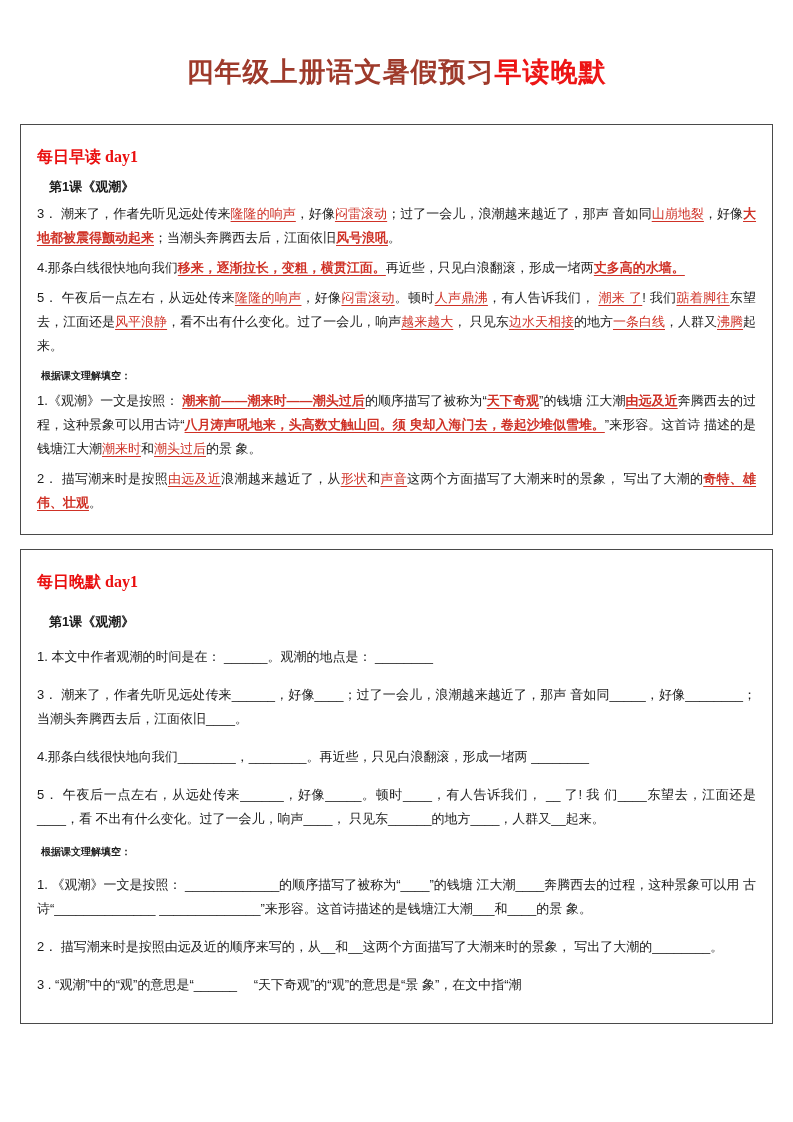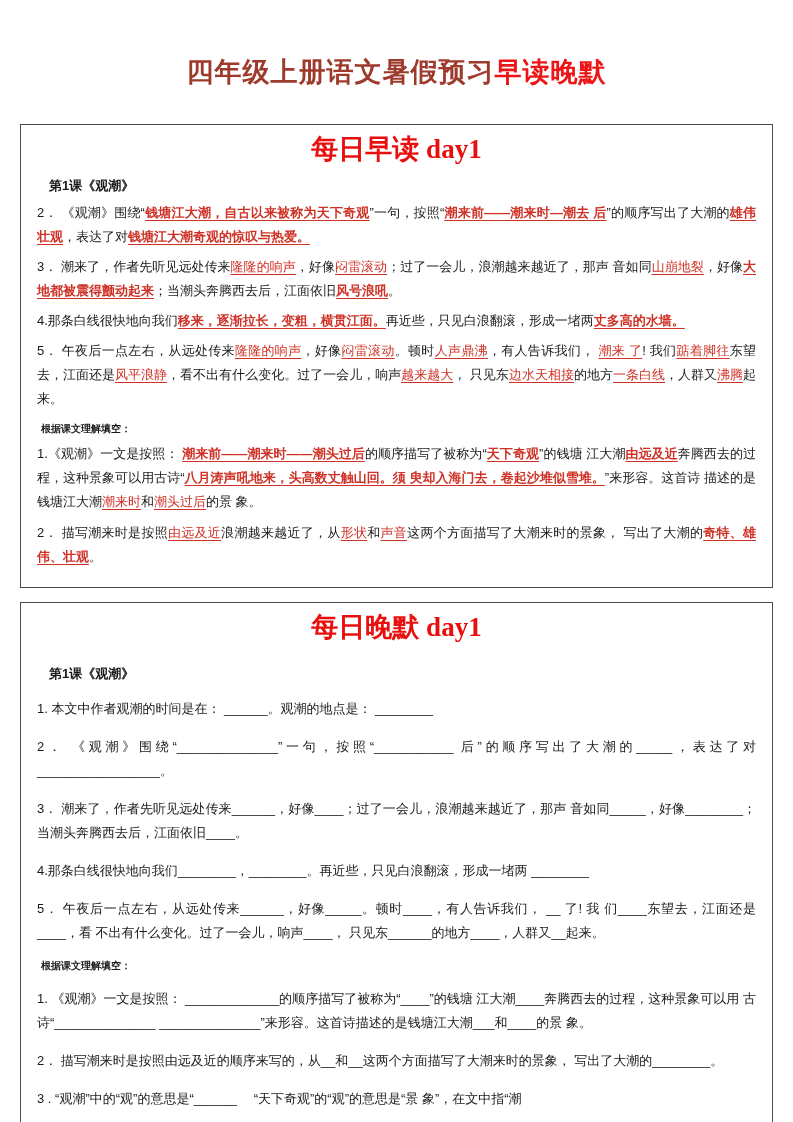--- a/index.html
+++ b/index.html
@@ -14,22 +14,22 @@
   .page-title {
     text-align:center; font-size:27px; font-weight:bold;
     color:var(--title-prefix,#9e3a2b); letter-spacing:1px; margin-bottom:34px;
   }
   .page-title .hl { color:var(--title-highlight,#ed1515); }
   .box {
     border:1.5px solid var(--border,#4a4a4a);
     margin:0 20px 14px; padding:6px 16px 12px;
   }
   .section-header {
-    text-align:center; color:var(--section-header,#ea0f0f);
-    font-size:27px; font-weight:bold; margin:0 0 6px;
+    color:var(--section-header,#ea0f0f);
+    font-size:16px; font-weight:bold; margin:16px 0 6px;
     font-family:"Liberation Serif","DejaVu Serif",serif;
   }
   .lesson-title { font-size:13px; font-weight:bold; margin:10px 12px 6px; }
   .para { font-size:13px; line-height:1.85; text-align:justify; margin:6px 0; }
   .evening .para { margin:14px 0; }
   .evening .lesson-title { margin-top:20px; margin-bottom:10px; }
   .fill-header { font-size:10px; font-weight:bold; margin:11px 4px 4px; }
   .a, .ab {
     color:var(--answer,#cf3126);
     text-decoration:underline;
@@ -44,36 +44,34 @@
 <div class="page">
 
   <h1 class="page-title">
     <span>四年级上册语文暑假预习</span><span class="hl">早读晚默</span>
   </h1>
 
   <section class="box morning">
     <h2 class="section-header">每日早读 day1</h2>
     <h3 class="lesson-title">第1课《观潮》</h3>
 
-    <p class="para"><span>2． 《观潮》围绕“</span><span class="ab">钱塘江大潮，自古以来被称为天下奇观</span><span>”一句，按照“</span><span class="ab">潮来前——潮来时—潮去 后</span><span>”的顺序写出了大潮的</span><span class="ab">雄伟壮观</span><span>，表达了对</span><span class="ab">钱塘江大潮奇观的惊叹与热爱。</span></p>
     <p class="para"><span>3． 潮来了，作者先听见远处传来</span><span class="a">隆隆的响声</span><span>，好像</span><span class="a">闷雷滚动</span><span>；过了一会儿，浪潮越来越近了，那声 音如同</span><span class="a">山崩地裂</span><span>，好像</span><span class="ab">大地都被震得颤动起来</span><span>；当潮头奔腾西去后，江面依旧</span><span class="ab">风号浪吼</span><span>。</span></p>
     <p class="para"><span>4.那条白线很快地向我们</span><span class="ab">移来，逐渐拉长，变粗，横贯江面。</span><span>再近些，只见白浪翻滚，形成一堵两</span><span class="ab">丈多高的水墙。</span></p>
     <p class="para"><span>5． 午夜后一点左右，从远处传来</span><span class="a">隆隆的响声</span><span>，好像</span><span class="a">闷雷滚动</span><span>。顿时</span><span class="a">人声鼎沸</span><span>，有人告诉我们， </span><span class="a">潮来 了</span><span>! 我们</span><span class="a">踮着脚往</span><span>东望去，江面还是</span><span class="a">风平浪静</span><span>，看不出有什么变化。过了一会儿，响声</span><span class="a">越来越大</span><span>， 只见东</span><span class="a">边水天相接</span><span>的地方</span><span class="a">一条白线</span><span>，人群又</span><span class="a">沸腾</span><span>起来。</span></p>
 
     <p class="fill-header">根据课文理解填空：</p>
     <p class="para"><span>1.《观潮》一文是按照： </span><span class="ab">潮来前——潮来时——潮头过后</span><span>的顺序描写了被称为“</span><span class="ab">天下奇观</span><span>”的钱塘 江大潮</span><span class="ab">由远及近</span><span>奔腾西去的过程，这种景象可以用古诗“</span><span class="ab">八月涛声吼地来，头高数丈触山回。须 臾却入海门去，卷起沙堆似雪堆。</span><span>”来形容。这首诗 描述的是钱塘江大潮</span><span class="a">潮来时</span><span>和</span><span class="a">潮头过后</span><span>的景 象。</span></p>
     <p class="para"><span>2． 描写潮来时是按照</span><span class="a">由远及近</span><span>浪潮越来越近了，从</span><span class="a">形状</span><span>和</span><span class="a">声音</span><span>这两个方面描写了大潮来时的景象， 写出了大潮的</span><span class="ab">奇特、雄伟、壮观</span><span>。</span></p>
   </section>
 
   <section class="box evening">
     <h2 class="section-header">每日晚默 day1</h2>
     <h3 class="lesson-title">第1课《观潮》</h3>
 
     <p class="para"><span>1. 本文中作者观潮的时间是在： ______。观潮的地点是： ________</span></p>
-    <p class="para"><span>2． 《观潮》围绕“______________”一句，按照“___________ 后”的顺序写出了大潮的_____，表达了对_________________。</span></p>
     <p class="para"><span>3． 潮来了，作者先听见远处传来______，好像____；过了一会儿，浪潮越来越近了，那声 音如同_____，好像________；当潮头奔腾西去后，江面依旧____。</span></p>
     <p class="para"><span>4.那条白线很快地向我们________，________。再近些，只见白浪翻滚，形成一堵两 ________</span></p>
     <p class="para"><span>5． 午夜后一点左右，从远处传来______，好像_____。顿时____，有人告诉我们， __ 了! 我 们____东望去，江面还是____，看 不出有什么变化。过了一会儿，响声____， 只见东______的地方____，人群又__起来。</span></p>
 
     <p class="fill-header">根据课文理解填空：</p>
     <p class="para"><span>1. 《观潮》一文是按照： _____________的顺序描写了被称为“____”的钱塘 江大潮____奔腾西去的过程，这种景象可以用 古诗“______________ ______________”来形容。这首诗描述的是钱塘江大潮___和____的景 象。</span></p>
     <p class="para"><span>2． 描写潮来时是按照由远及近的顺序来写的，从__和__这两个方面描写了大潮来时的景象， 写出了大潮的________。</span></p>
     <p class="para"><span>3 . “观潮”中的“观”的意思是“______　 “天下奇观”的“观”的意思是“景 象”，在文中指“潮</span></p>
 
   </section>

